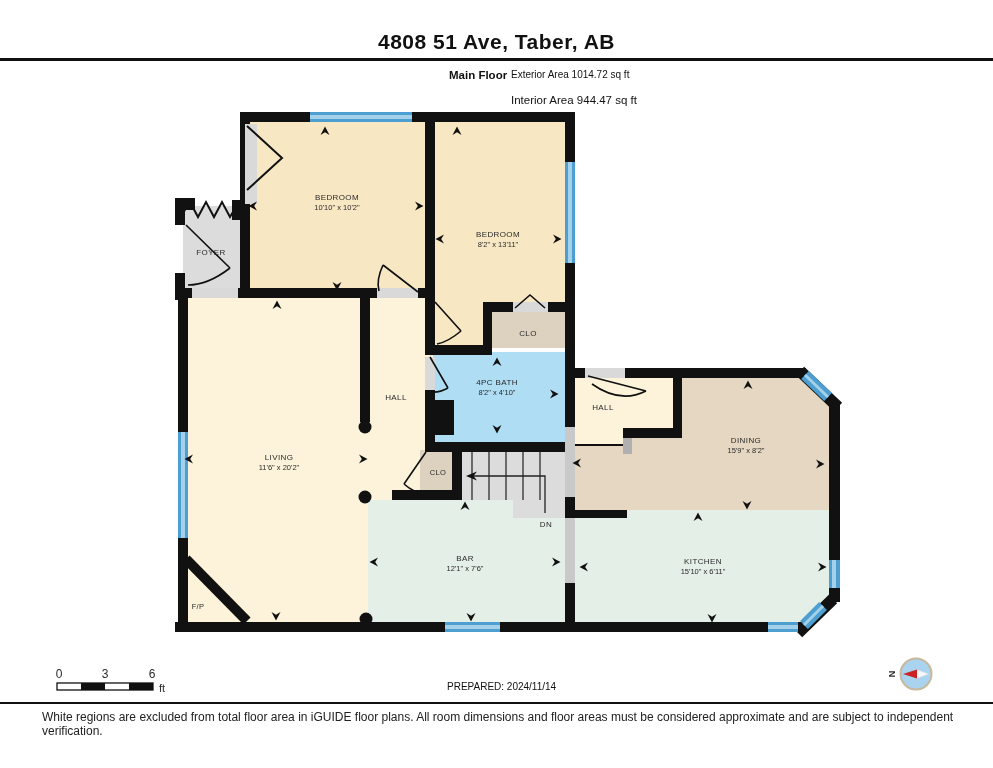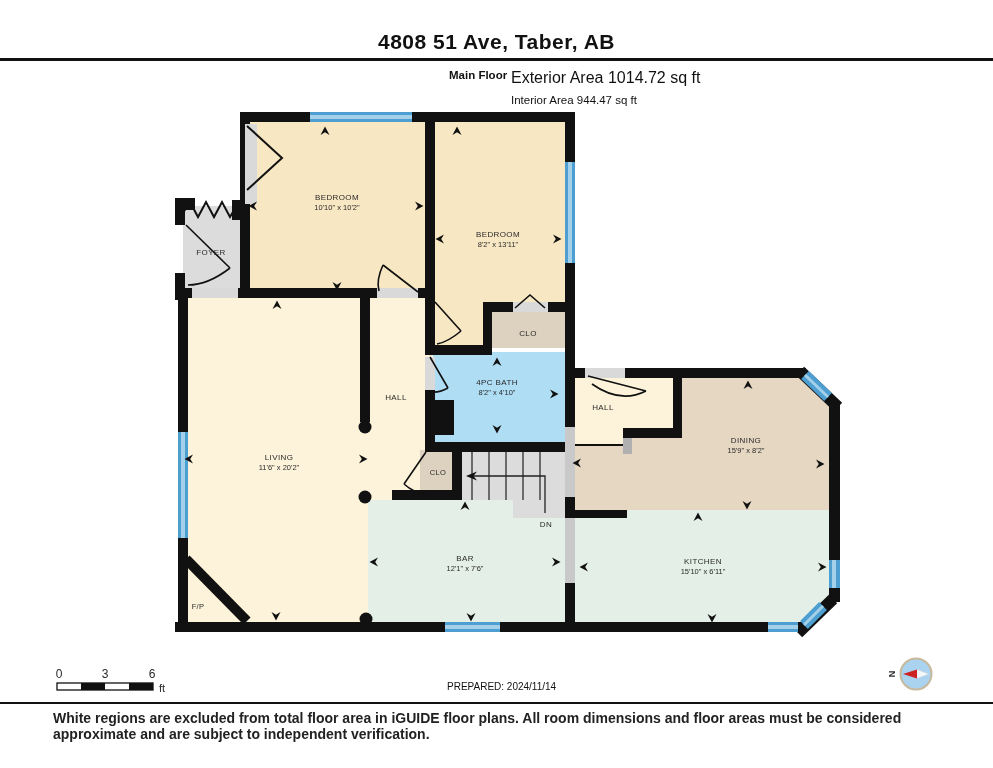--- a/index.html
+++ b/index.html
@@ -1,25 +1,25 @@
 <!DOCTYPE html>
 <html><head>
 <meta charset="utf-8">
 <style>
   html,body{margin:0;padding:0;background:#fff;}
   body{width:993px;height:768px;position:relative;font-family:"Liberation Sans",sans-serif;color:#111;overflow:hidden;}
   .abs{position:absolute;}
   .title{top:30px;left:0;width:993px;text-align:center;font-size:21px;font-weight:bold;letter-spacing:.5px;}
   .toprule{top:58px;left:0;width:993px;height:2.5px;background:#111;}
   .floorlbl{top:69px;left:449px;font-size:11.5px;font-weight:bold;text-align:right;}
-  .areal1{top:69px;left:511px;font-size:16px;}
+  .areal1{top:69px;left:511px;font-size:10px;}
   .areal2{top:94px;left:511px;font-size:11.5px;}
   .prepared{top:681px;left:447px;font-size:10px;}
   .botrule{top:702px;left:0;width:993px;height:1.8px;background:#111;}
-  .disclaimer{top:710px;left:53px;width:930px;font-size:14px;color:#222;font-weight:bold;}
+  .disclaimer{top:710px;left:42px;width:930px;font-size:12px;color:#222;}
   svg{position:absolute;top:0;left:0;}
   svg text{font-family:"Liberation Sans",sans-serif;fill:#2a2a2a;}
   .room-name{font-size:8px;letter-spacing:.4px;}
   .room-dims{font-size:7.5px;}
   .room-sm{font-size:7.5px;letter-spacing:.3px;}
   .wall{fill:#111;}
   .graygap{fill:#d9d9d9;}
   .rail{fill:#c9c9c9;}
   .doorarc{stroke:#111;stroke-width:1.6;fill:none;}
   .thinline{stroke:#111;stroke-width:2;fill:none;}

